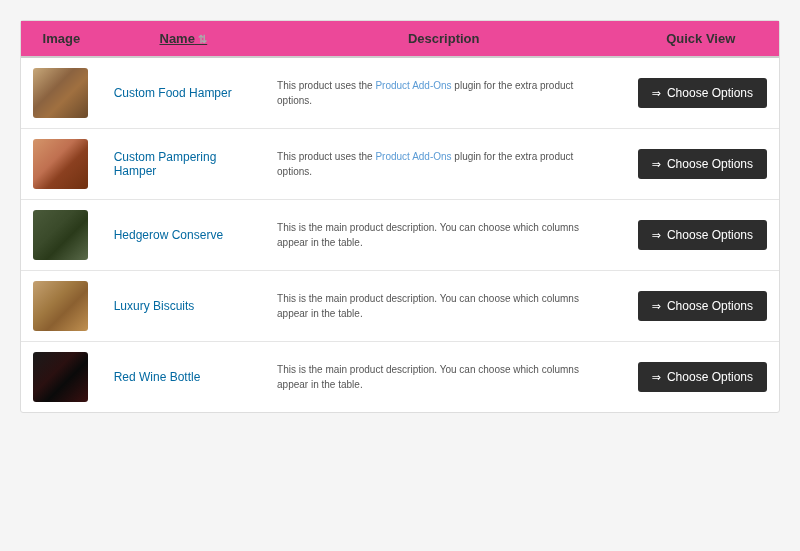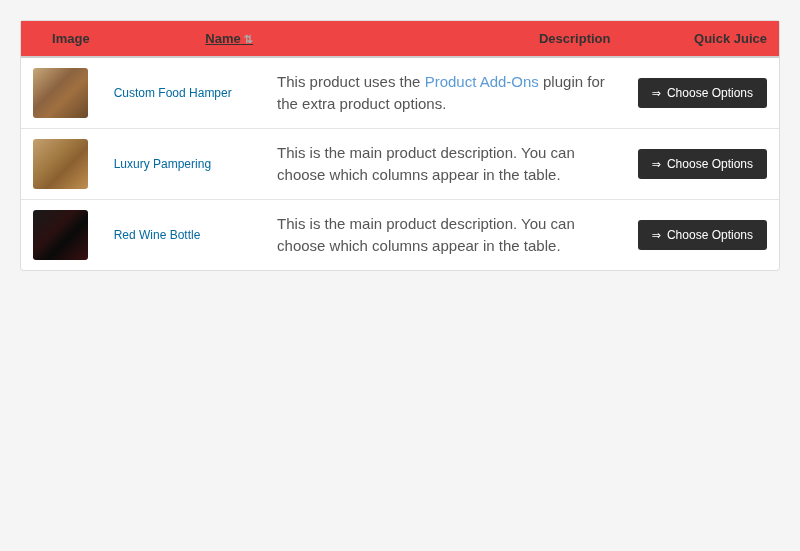--- a/index.html
+++ b/index.html
@@ -31,25 +31,25 @@
       width: 100%;
       border-collapse: collapse;
     }
 
     thead tr {
       border-bottom: 2px solid #ccc;
     }
 
     thead th {
       padding: 10px 12px;
-      text-align: right;
+      text-align: center;
       font-weight: bold;
       font-size: 13px;
       color: #333;
-      background: #ef4444;
+      background: #ec4899;
     }
 
     thead th.sortable {
       cursor: pointer;
       text-decoration: underline;
     }
 
     thead th.sortable::after {
       content: ' ⇅';
       font-size: 11px;
@@ -110,21 +110,21 @@
     }
 
     .name-cell {
       width: 160px;
       font-size: 12px;
       color: #0369a1;
     }
 
     .desc-cell {
       width: 350px;
-      font-size: 15px;
+      font-size: 10px;
       color: #555;
       line-height: 1.5;
     }
 
     .desc-cell a {
       color: #5b9bd5;
       text-decoration: none;
     }
 
     .quickview-cell {
@@ -153,40 +153,62 @@
 </head>
 <body>
 
 <div class="table-container">
   <table>
     <thead>
       <tr>
         <th>Image</th>
         <th class="sortable">Name</th>
         <th>Description</th>
-        <th>Quick Juice</th>
+        <th>Quick View</th>
       </tr>
     </thead>
     <tbody id="table-body">
     <tr>
           <td class="img-cell">
             <div class="img-placeholder img-food-hamper"></div>
           </td>
           <td class="name-cell">Custom Food Hamper</td>
           <td class="desc-cell"><span>This product uses the </span><a href="#">Product Add-Ons</a><span> plugin for the extra product options.</span></td>
           <td class="quickview-cell"><button class="choose-btn">
               <span class="btn-icon">⇒</span>
               <span>Choose Options</span>
             </button></td>
         </tr>
         <tr>
           <td class="img-cell">
+            <div class="img-placeholder img-pamper-hamper"></div>
+          </td>
+          <td class="name-cell">Custom Pampering Hamper</td>
+          <td class="desc-cell"><span>This product uses the </span><a href="#">Product Add-Ons</a><span> plugin for the extra product options.</span></td>
+          <td class="quickview-cell"><button class="choose-btn">
+              <span class="btn-icon">⇒</span>
+              <span>Choose Options</span>
+            </button></td>
+        </tr>
+        <tr>
+          <td class="img-cell">
+            <div class="img-placeholder img-hedgerow"></div>
+          </td>
+          <td class="name-cell">Hedgerow Conserve</td>
+          <td class="desc-cell">This is the main product description. You can choose which columns appear in the table.</td>
+          <td class="quickview-cell"><button class="choose-btn">
+              <span class="btn-icon">⇒</span>
+              <span>Choose Options</span>
+            </button></td>
+        </tr>
+        <tr>
+          <td class="img-cell">
             <div class="img-placeholder img-luxury-biscuits"></div>
           </td>
-          <td class="name-cell">Luxury Pampering</td>
+          <td class="name-cell">Luxury Biscuits</td>
           <td class="desc-cell">This is the main product description. You can choose which columns appear in the table.</td>
           <td class="quickview-cell"><button class="choose-btn">
               <span class="btn-icon">⇒</span>
               <span>Choose Options</span>
             </button></td>
         </tr>
         <tr>
           <td class="img-cell">
             <div class="img-placeholder img-red-wine"></div>
           </td>

